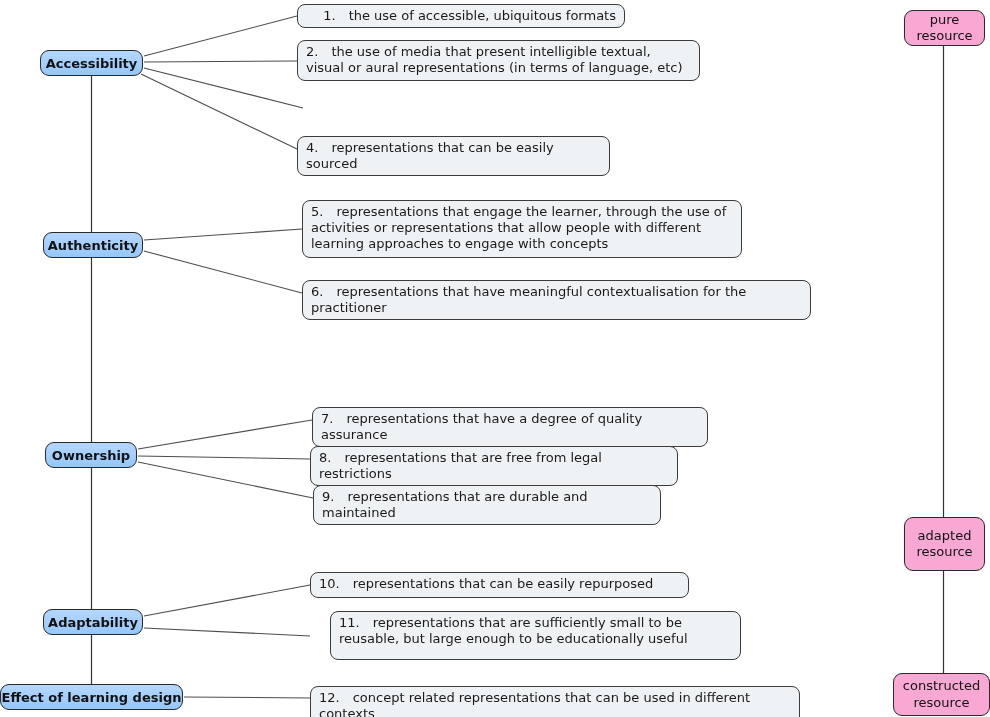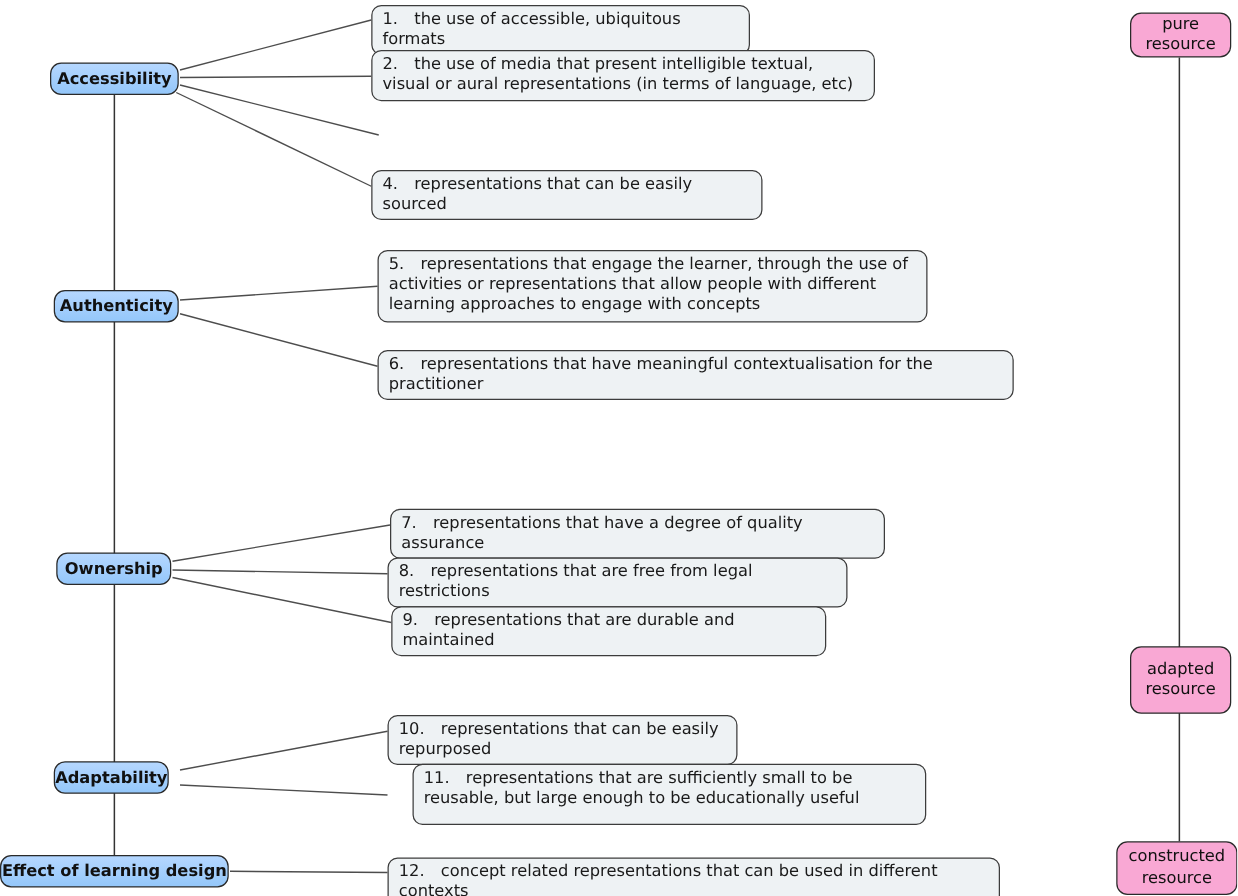--- a/index.html
+++ b/index.html
@@ -88,28 +88,28 @@
 
   <div class="node category" style="left:40px; top:50px; width:103px; height:26px;">
     <span>Accessibility</span>
   </div>
   <div class="node category" style="left:43px; top:232px; width:100px; height:26px;">
     <span>Authenticity</span>
   </div>
   <div class="node category" style="left:45px; top:442px; width:92px; height:26px;justify-content:center;">
     <span>Ownership</span>
   </div>
-  <div class="node category" style="left:43px; top:609px; width:92px; height:26px;">
+  <div class="node category" style="left:43px; top:609px; width:100px; height:26px;">
     <span>Adaptability</span>
   </div>
   <div class="node category" style="left:0px; top:684px; width:183px; height:26px;">
     <span>Effect of learning design</span>
   </div>
 
-  <div class="node item" style="left:297px; top:4px; width:303px; min-height:24px;">
+  <div class="node item" style="left:297px; top:4px; width:328px; min-height:24px;text-align:right;">
     <span class="num">1.</span><span>the use of accessible, ubiquitous formats</span>
   </div>
   <div class="node item" style="left:297px; top:40px; width:403px; min-height:41px;">
     <span class="num">2.</span><span>the use of media that present intelligible textual, visual or aural representations (in terms of language, etc)</span>
   </div>
   <div class="node item" style="left:297px; top:136px; width:313px; min-height:26px;">
     <span class="num">4.</span><span>representations that can be easily sourced</span>
   </div>
   <div class="node item" style="left:302px; top:200px; width:440px; min-height:58px;">
     <span class="num">5.</span><span>representations that engage the learner, through the use of activities or representations that allow people with different learning approaches to engage with concepts</span>
@@ -119,21 +119,21 @@
   </div>
   <div class="node item" style="left:312px; top:407px; width:396px; min-height:26px;">
     <span class="num">7.</span><span>representations that have a degree of quality assurance</span>
   </div>
   <div class="node item" style="left:310px; top:446px; width:368px; min-height:26px;">
     <span class="num">8.</span><span>representations that are free from legal restrictions</span>
   </div>
   <div class="node item" style="left:313px; top:485px; width:348px; min-height:26px;">
     <span class="num">9.</span><span>representations that are durable and maintained</span>
   </div>
-  <div class="node item" style="left:310px; top:572px; width:280px; min-height:26px;">
+  <div class="node item" style="left:310px; top:572px; width:379px; min-height:26px;">
     <span class="num">10.</span><span>representations that can be easily repurposed</span>
   </div>
   <div class="node item" style="left:310px; top:611px; width:411px; min-height:49px;margin-left:20px;">
     <span class="num">11.</span><span>representations that are sufficiently small to be reusable, but large enough to be educationally useful</span>
   </div>
   <div class="node item" style="left:310px; top:686px; width:490px; min-height:26px;">
     <span class="num">12.</span><span>concept related representations that can be used in different contexts</span>
   </div>
 
   <div class="node resource" style="left:904px; top:10px; width:81px; height:36px;">

